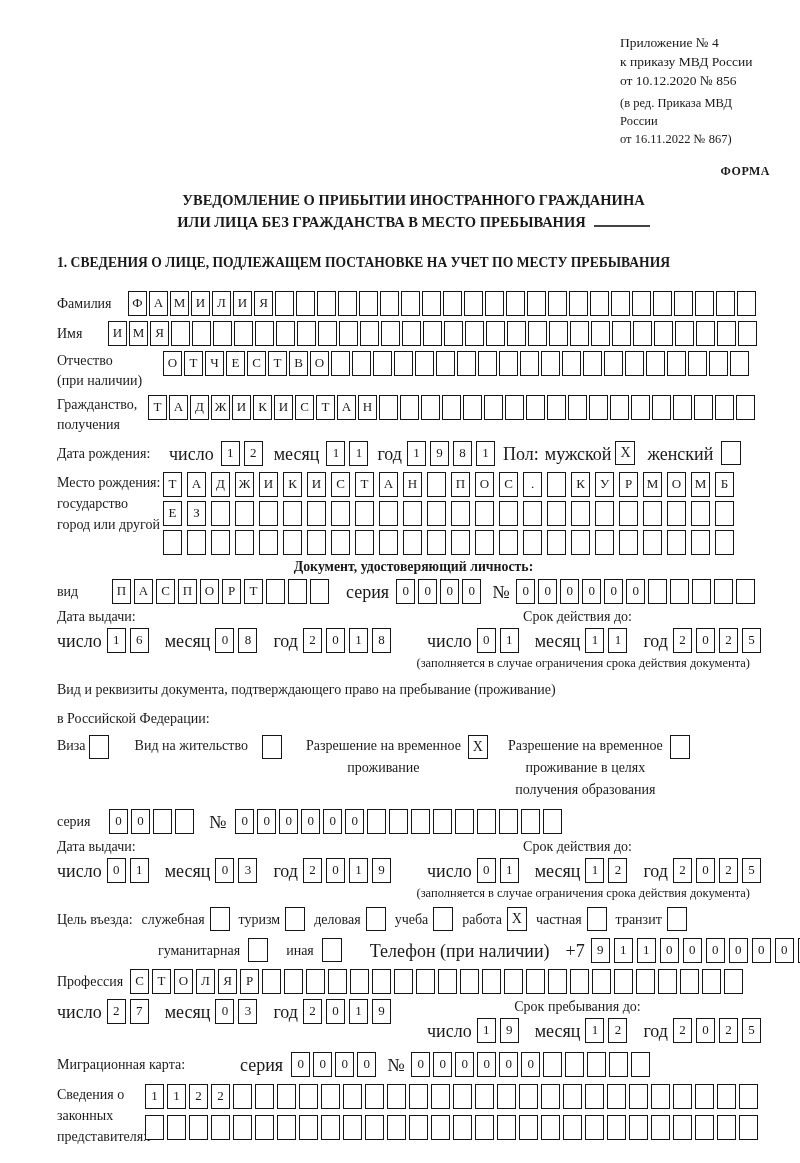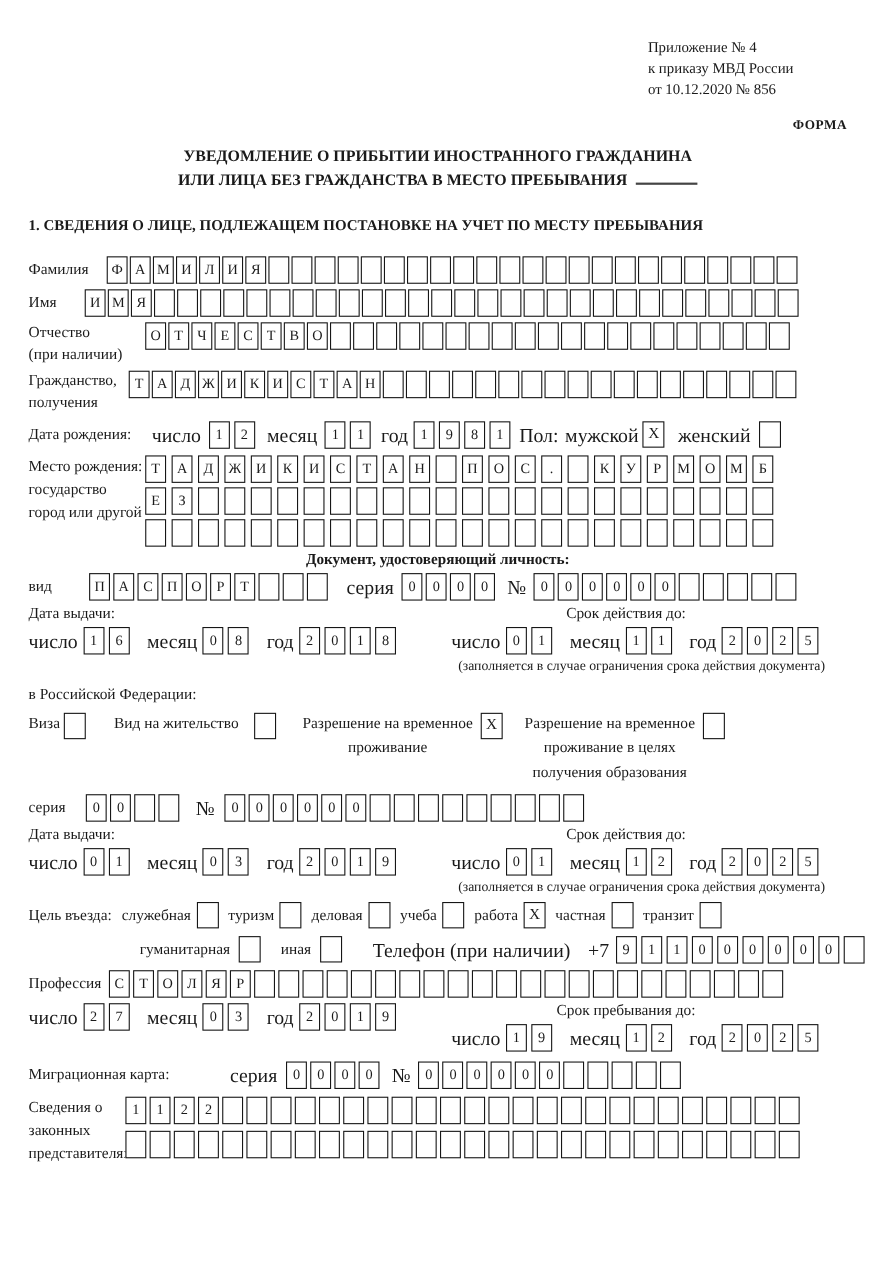--- a/index.html
+++ b/index.html
@@ -1,19 +1,19 @@
 <!DOCTYPE html>
 <html><head>
 <meta charset="utf-8">
 <style>
   html,body{margin:0;padding:0;background:#fff;}
   .page{
     position:relative;width:800px;height:1163px;background:#fff;color:#1a1a1a;
     font-family:"Liberation Serif",serif;box-sizing:border-box;
-    padding:33px 30px 10px 26px;overflow:hidden;
+    padding:33px 30px 10px 57px;overflow:hidden;
   }
   .appendix{margin-left:563px;font-size:13.5px;line-height:19px;}
   .appendix .rev{font-size:12.5px;line-height:18px;margin-top:4px;}
   .forma{text-align:right;font-weight:bold;font-size:12px;margin-top:16px;letter-spacing:.5px;}
   .title{text-align:center;font-weight:bold;font-size:14.5px;line-height:22px;margin-top:10px;}
   .ublank{display:inline-block;width:56px;height:13px;border-bottom:2.5px solid #444;margin-left:8px;}
   .secheading{font-weight:bold;font-size:13.6px;margin-top:22px;margin-bottom:20px;}
 
   .frow{display:flex;align-items:flex-start;margin-bottom:4px;}
   .flabel{flex:none;font-size:14px;line-height:26px;}
@@ -55,20 +55,24 @@
 </style>
 </head>
 <body>
 
 <div class="page">
 
   <div class="appendix">
     <div>Приложение № 4</div>
     <div>к приказу МВД России</div>
     <div>от 10.12.2020 № 856</div>
+    <div class="rev">
+      <div>(в ред. Приказа МВД России</div>
+      <div>от 16.11.2022 № 867)</div>
+    </div>
   </div>
 
   <div class="forma">ФОРМА</div>
 
   <div class="title">
     <div>УВЕДОМЛЕНИЕ О ПРИБЫТИИ ИНОСТРАННОГО ГРАЖДАНИНА</div>
     <div><span>ИЛИ ЛИЦА БЕЗ ГРАЖДАНСТВА В МЕСТО ПРЕБЫВАНИЯ</span><span class="ublank"></span></div>
   </div>
 
   <div class="secheading">1. СВЕДЕНИЯ О ЛИЦЕ, ПОДЛЕЖАЩЕМ ПОСТАНОВКЕ НА УЧЕТ ПО МЕСТУ ПРЕБЫВАНИЯ</div>
@@ -157,20 +161,21 @@
         <span class="cells grp"><span class="cell">0</span><span class="cell">1</span></span>
         <span class="w">месяц</span>
         <span class="cells grp"><span class="cell">1</span><span class="cell">1</span></span>
         <span class="w">год</span>
         <span class="cells"><span class="cell">2</span><span class="cell">0</span><span class="cell">2</span><span class="cell">5</span></span>
       </div>
     </div>
   </div>
   <div class="note">(заполняется в случае ограничения срока действия документа)</div>
 
+  <div class="intro">Вид и реквизиты документа, подтверждающего право на пребывание (проживание)</div>
   <div class="intro">в Российской Федерации:</div>
 
   <div class="opts">
     <div class="opt">
       <div class="opt-lines">
           <span>Виза</span>
         </div>
       <span class="cbox" style="margin-left:3px"></span>
     </div>
     <div class="opt" style="margin-left:26px">

